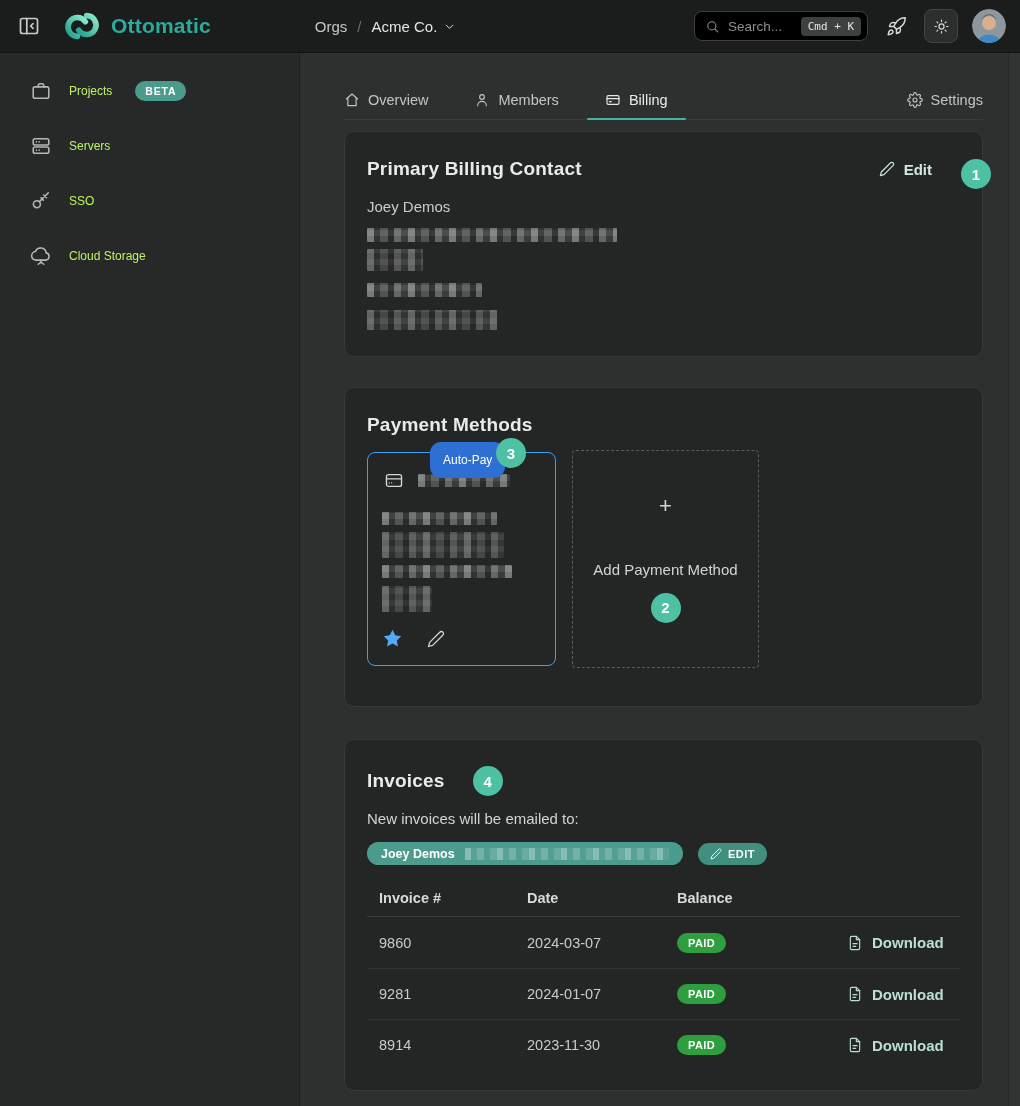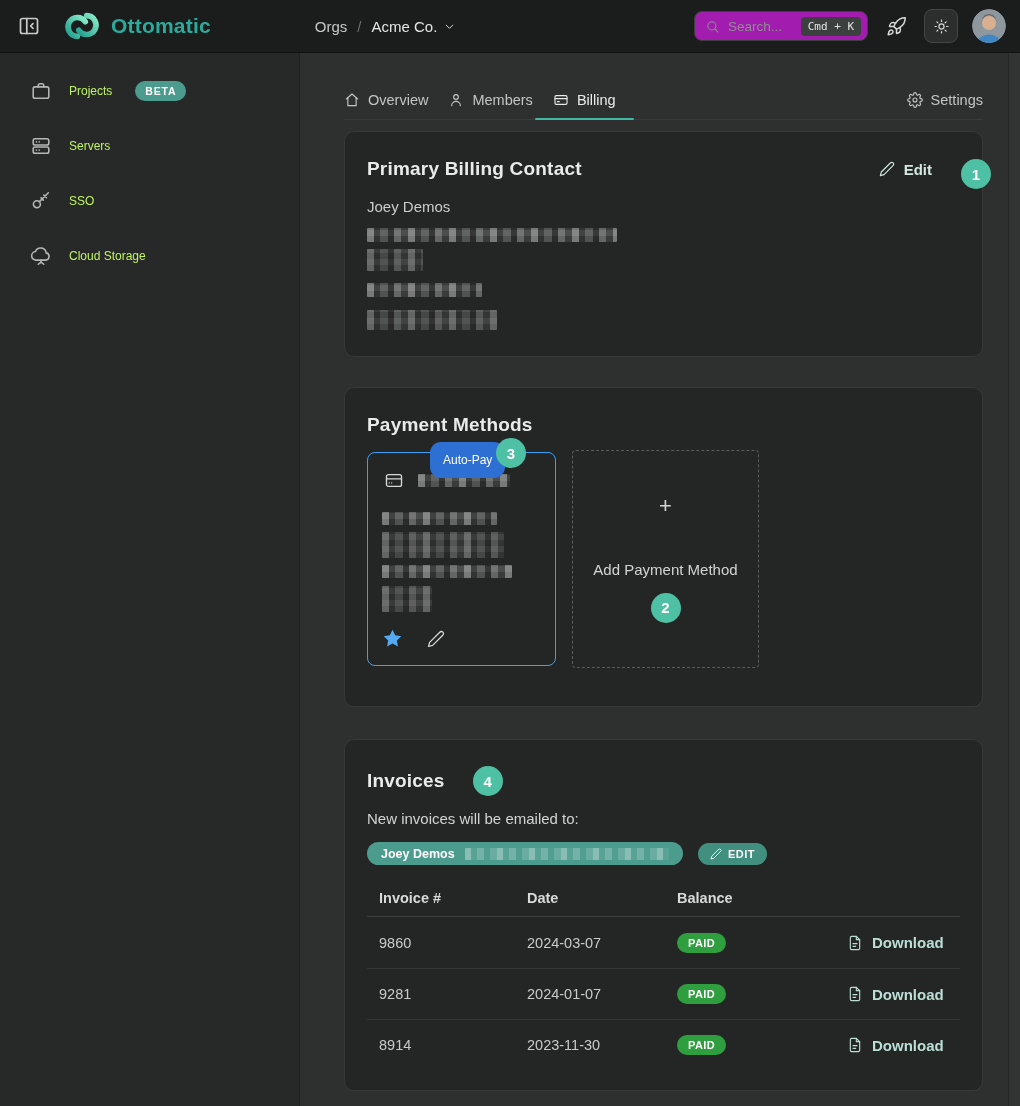--- a/index.html
+++ b/index.html
@@ -11,41 +11,41 @@
   .topbar { height:53px; background:#1b1d1c; border-bottom:1px solid #101211; display:flex; align-items:center; flex:0 0 auto; padding:0 14px 0 16px; }
   .icon-btn { background:none; border:none; color:#c9cbca; display:flex; align-items:center; justify-content:center; cursor:pointer; }
   .collapse { width:26px; height:26px; }
   .logo { display:flex; align-items:center; gap:7px; margin-left:18px; cursor:pointer; }
   .logo-text { color:#2bab9b; font-size:21px; font-weight:bold; letter-spacing:.2px; }
   .breadcrumb { display:flex; align-items:center; gap:10px; margin-left:104px; font-size:15px; }
   .breadcrumb a { color:#c6c8c7; text-decoration:none; cursor:pointer; }
   .breadcrumb .sep { color:#6d6f6e; }
   .crumb-current { background:none; border:none; color:#e4e6e5; font-size:15px; display:flex; align-items:center; gap:6px; cursor:pointer; font-family:inherit; }
   .top-right { margin-left:auto; display:flex; align-items:center; gap:14px; }
-  .searchbox { width:174px; height:30px; background:#a21caf; border:1px solid #3d403f; border-radius:8px; display:flex; align-items:center; padding:0 6px 0 10px; gap:8px; color:#8d8f8e; }
+  .searchbox { width:174px; height:30px; background:#000000; border:1px solid #3d403f; border-radius:8px; display:flex; align-items:center; padding:0 6px 0 10px; gap:8px; color:#8d8f8e; }
   .searchbox input { flex:1; min-width:0; background:transparent; border:none; outline:none; color:#c9cbca; font-size:13.5px; font-family:inherit; }
   .searchbox input::placeholder { color:#8d8f8e; }
   .searchbox kbd { font-family:"DejaVu Sans Mono", monospace; font-size:11px; background:#3c403f; color:#e2e4e3; border-radius:4px; padding:3px 7px; white-space:nowrap; }
   .rocket-btn { width:28px; height:28px; color:#d6d8d7; }
   .theme-btn { width:34px; height:34px; background:#2c2e2d; border:1px solid #434645; border-radius:8px; color:#d6d8d7; }
   .avatar { width:34px; height:34px; border-radius:50%; overflow:hidden; flex:0 0 auto; cursor:pointer; }
 
   
   .shell { flex:1; display:flex; min-height:0; }
   .sidebar { width:300px; flex:0 0 auto; background:#272928; border-right:1px solid #1f2120; padding-top:10px; }
   .side-item { height:55px; display:flex; align-items:center; gap:17px; padding-left:30px; cursor:pointer; }
   .sicon { width:22px; height:22px; color:#b5b7b6; display:flex; align-items:center; }
   .slabel { font-size:12px; color:#bef264; }
   .beta { background:#4c9c8e; color:#fff; font-size:10.5px; font-weight:bold; letter-spacing:.8px; border-radius:10px; padding:4px 10px; margin-left:6px; }
 
   .main { flex:1; min-width:0; background:#2e302f; padding:0 25px 0 44px; position:relative; overflow:hidden; }
   .scroll-strip { width:12px; flex:0 0 auto; background:#323433; border-left:1px solid #262827; cursor:pointer; }
 
   
-  .tabbar { margin-top:27px; height:40px; border-bottom:1px solid #3a3c3b; display:flex; align-items:center; gap:20px; }
+  .tabbar { margin-top:27px; height:40px; border-bottom:1px solid #3a3c3b; display:flex; align-items:center; gap:46px; }
   .tab { position:relative; height:100%; display:flex; align-items:center; gap:8px; background:none; border:none; color:#c3c5c4; font-size:14.5px; font-family:inherit; cursor:pointer; }
   .tab svg { width:16px; height:16px; }
   .tab.active { color:#e9ebea; }
   .tab.active::after { content:''; position:absolute; left:-18px; right:-18px; bottom:-1px; height:2px; background:#3eb8a4; border-radius:1px; }
   .tab-settings { margin-left:auto; }
 
   
   .card { background:#242625; border:1px solid #373938; border-radius:10px; position:relative; padding:26px 22px; }
   .card h2 { color:#e9ebea; font-size:19px; font-weight:bold; letter-spacing:.2px; }
   .step { width:30px; height:30px; border-radius:50%; background:#4ec0a4; color:#fff; font-size:15px; font-weight:bold; display:flex; align-items:center; justify-content:center; flex:0 0 auto; }

